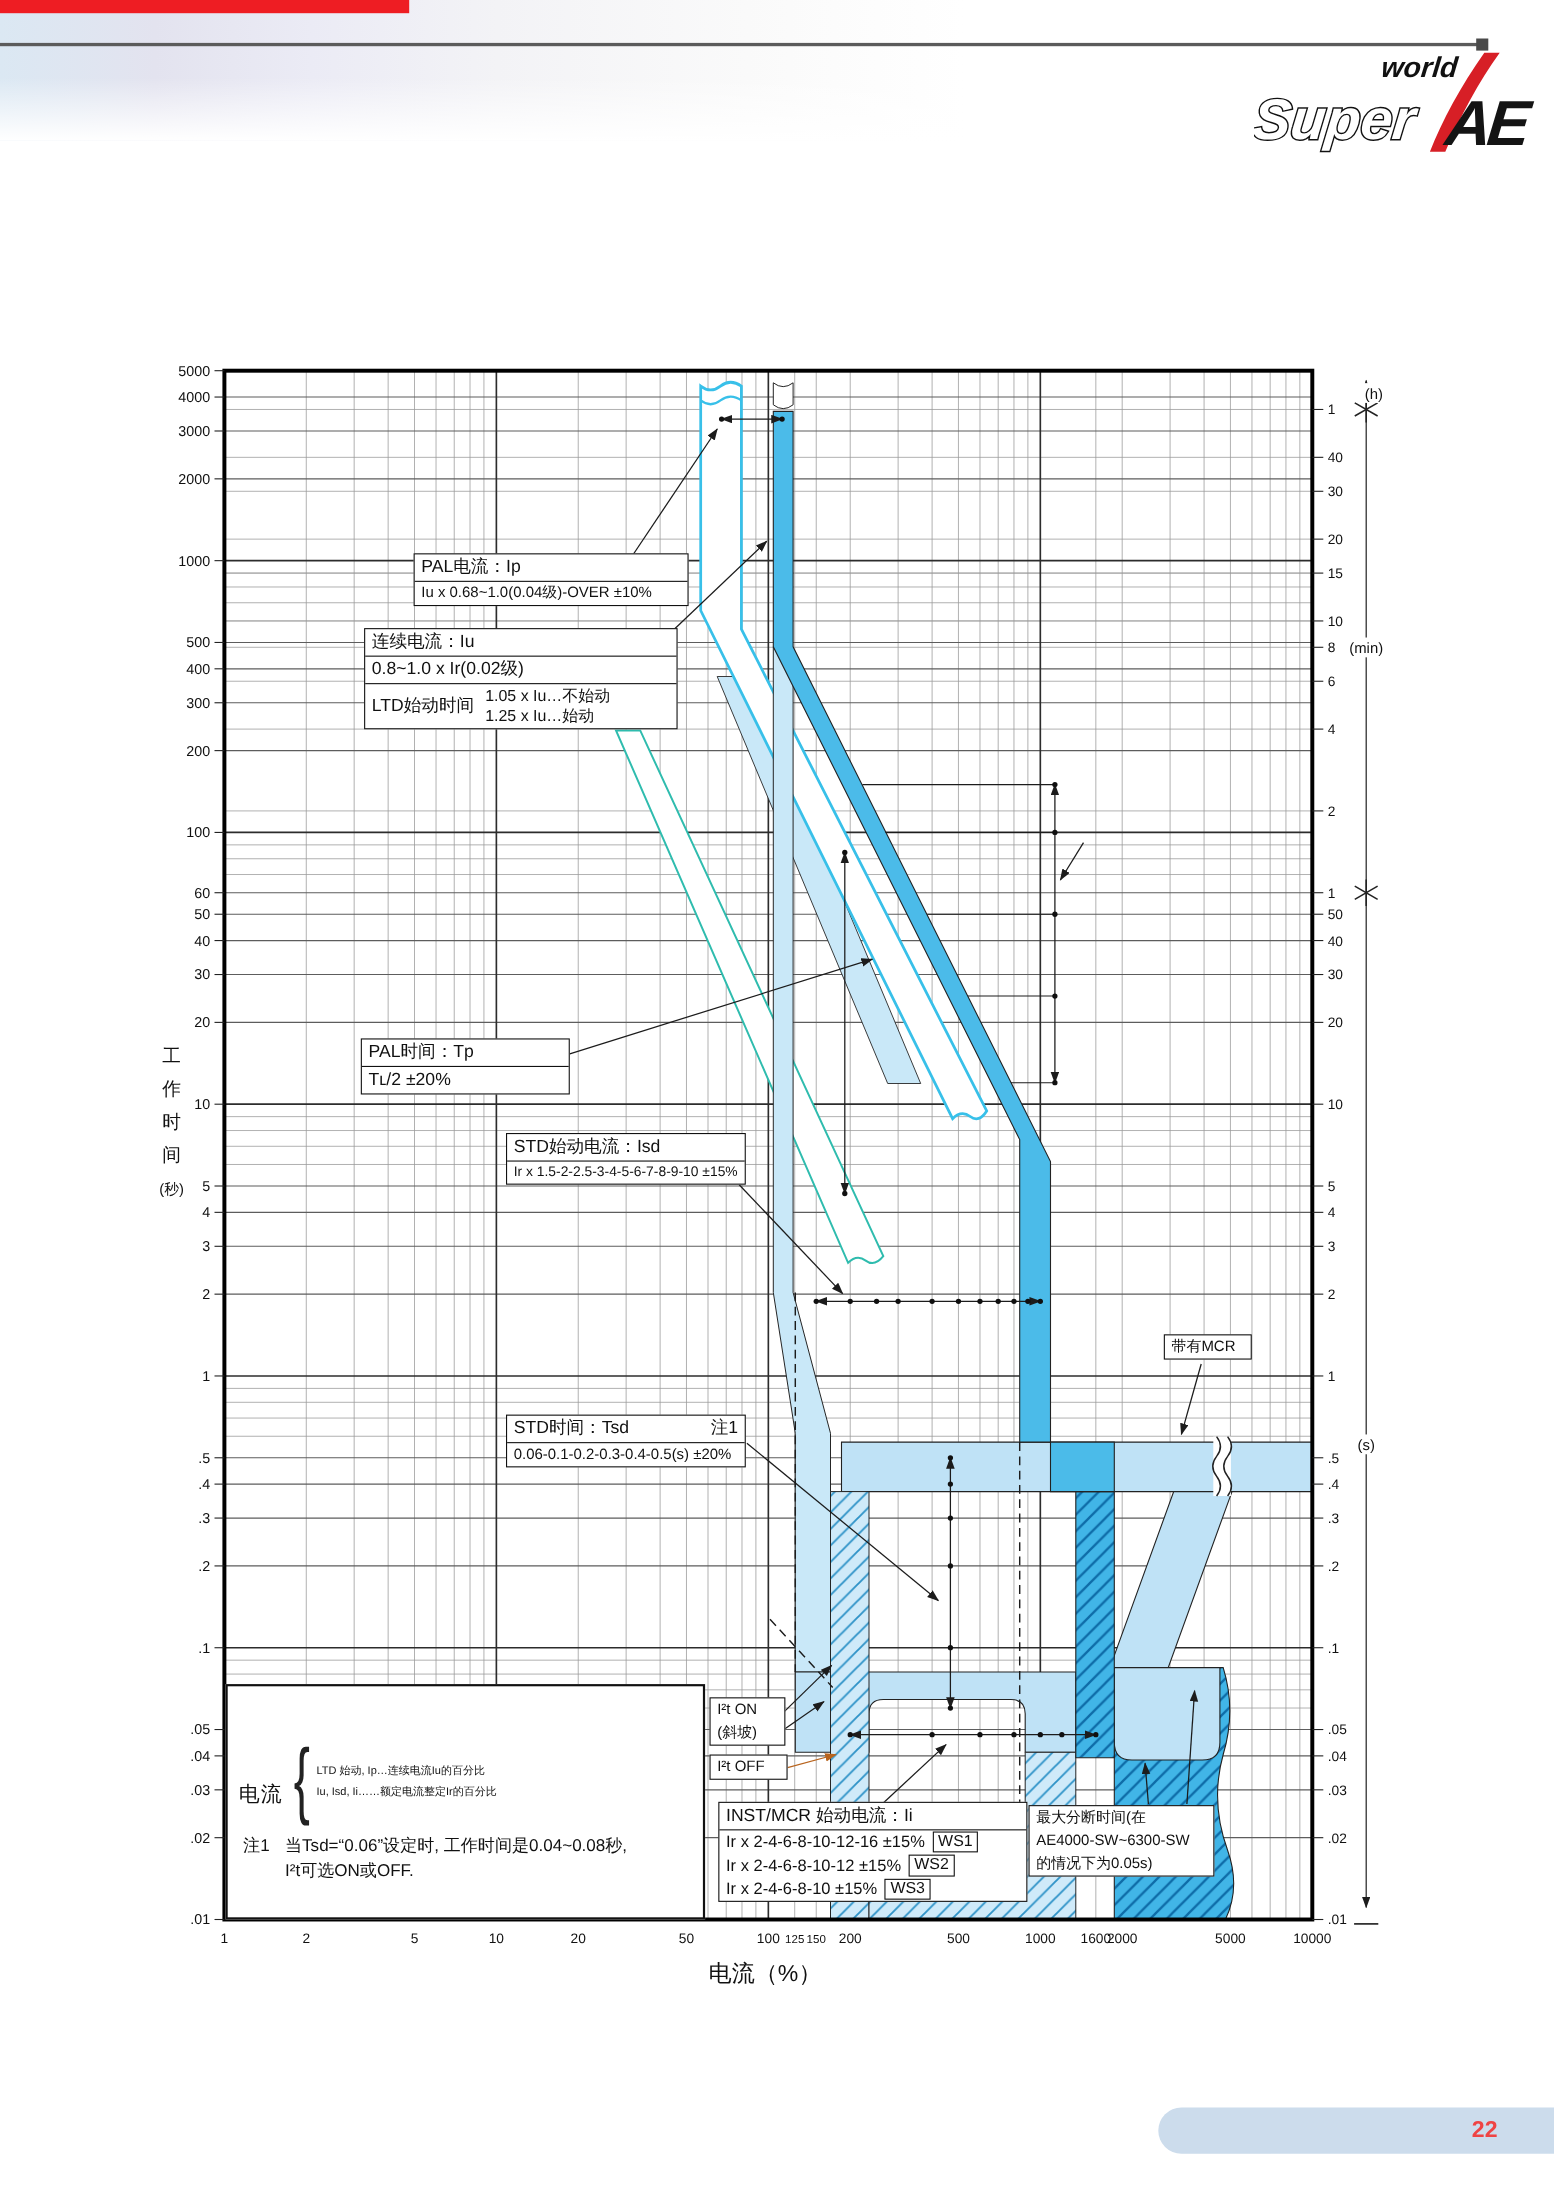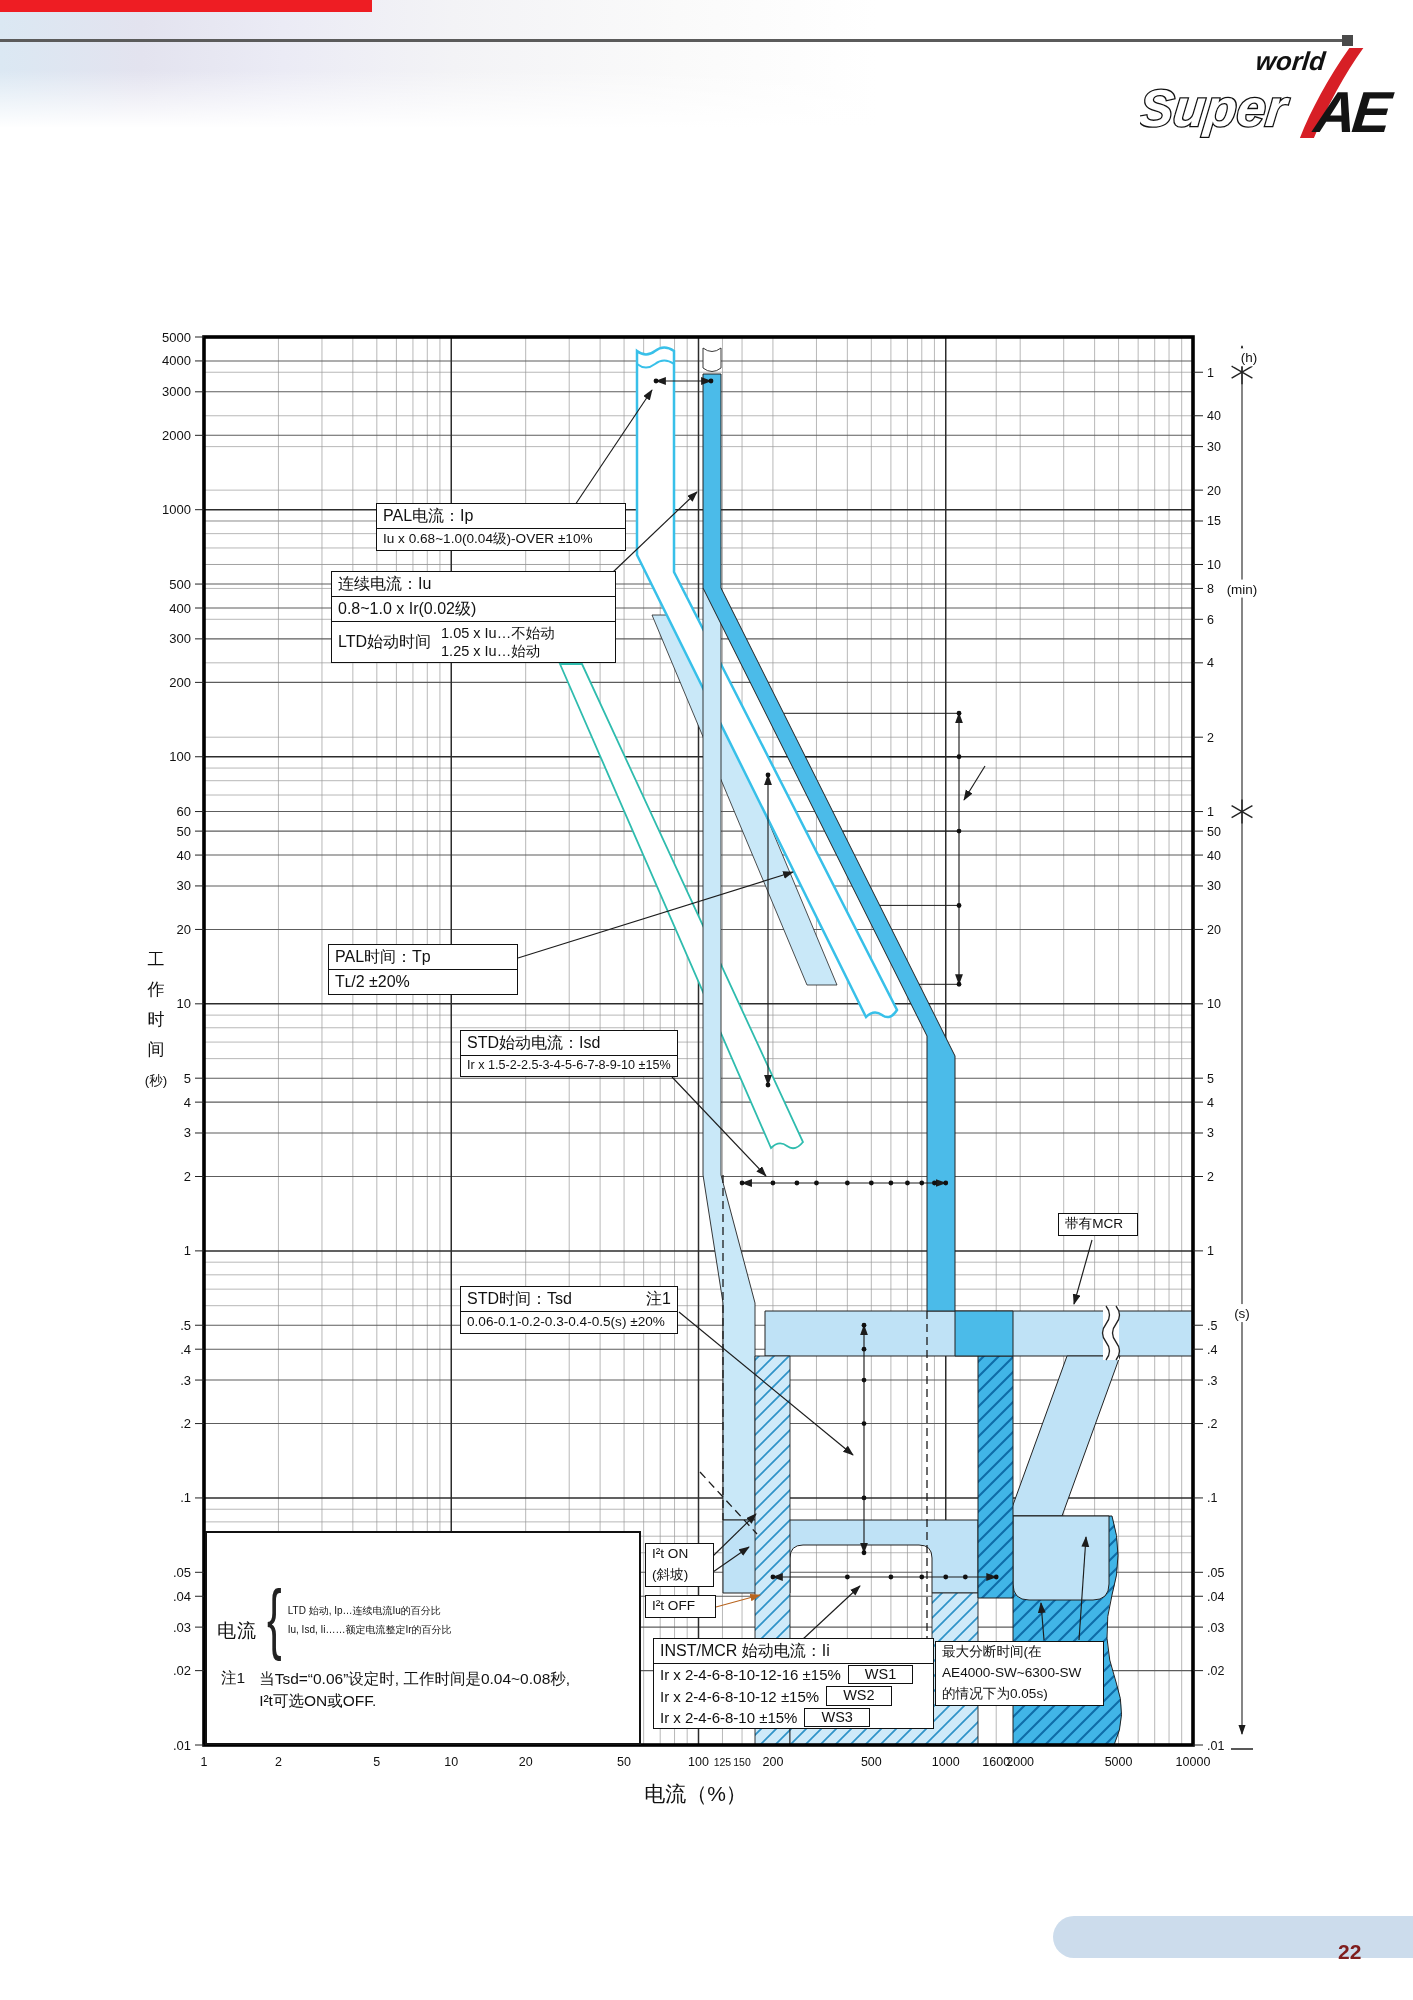--- a/index.html
+++ b/index.html
@@ -21,36 +21,36 @@
   #chartsvg{position:absolute;left:0;top:0;}
   #anno{position:absolute;left:0;top:0;width:1413px;height:2000px;pointer-events:none;}
   .abox{position:absolute;background:#fff;border:1.7px solid #111;box-sizing:border-box;}
   .abox .brow{padding:2px 6px;font-size:16px;line-height:1.25;white-space:nowrap;}
   .abox .brow.div{border-bottom:1.5px solid #111;}
   .abox .brow.sm{font-size:13.6px;}
   .abox .brow.xs{font-size:12.6px;}
   .abox .tl{display:flex;justify-content:space-between;gap:8px;}
   .abox .cols{display:flex;align-items:center;gap:10px;}
   .abox .cols .rcol{font-size:14.5px;line-height:1.25;}
-  .badge{display:inline-block;border:1.5px solid #111;padding:0 16px;margin-left:7px;
+  .badge{display:inline-block;border:1.5px solid #111;padding:0 4px;margin-left:7px;
          font-size:14.5px;line-height:1.2;}
   .wsrow{display:flex;align-items:center;font-size:15px;padding:1px 6px;white-space:nowrap;}
   
   #legend{position:absolute;background:#fff;border:2.5px solid #111;box-sizing:border-box;}
   #legend .top{display:flex;align-items:flex-end;margin:20px 0 0 10px;}
   #legend .cur{font-size:19px;letter-spacing:1px;}
   #legend .brace{font-size:44px;font-weight:100;transform:scaleY(1.75);margin:0 6px 0 10px;color:#222;}
   #legend .ll{font-size:10px;line-height:1.0;margin-top:44px;}
   #legend .ll div{margin:9px 0;white-space:nowrap;}
   #legend .note{display:flex;margin:24px 0 0 14px;font-size:15.5px;}
   #legend .note .nl{margin-left:14px;line-height:1.45;white-space:nowrap;}
   
   #footbar{position:absolute;left:1053px;top:1916px;width:360px;height:42px;
            border-radius:21px 0 0 21px;}
-  #pageno{position:absolute;left:1338px;top:1925px;font-size:21px;font-weight:bold;color:#7f1d1d;margin-top:15px;}
+  #pageno{position:absolute;left:1338px;top:1925px;font-size:21px;font-weight:bold;color:#ef4444;}
 </style>
 </head>
 <body>
 
 <div id="page">
 
   <div id="grad"></div>
   <div id="redbar" style="background: rgb(238, 29, 35);"></div>
   <div id="rule" style="background: rgb(91, 91, 91);"></div>
   <div id="rulecap" style="background: rgb(74, 74, 74);"></div>

